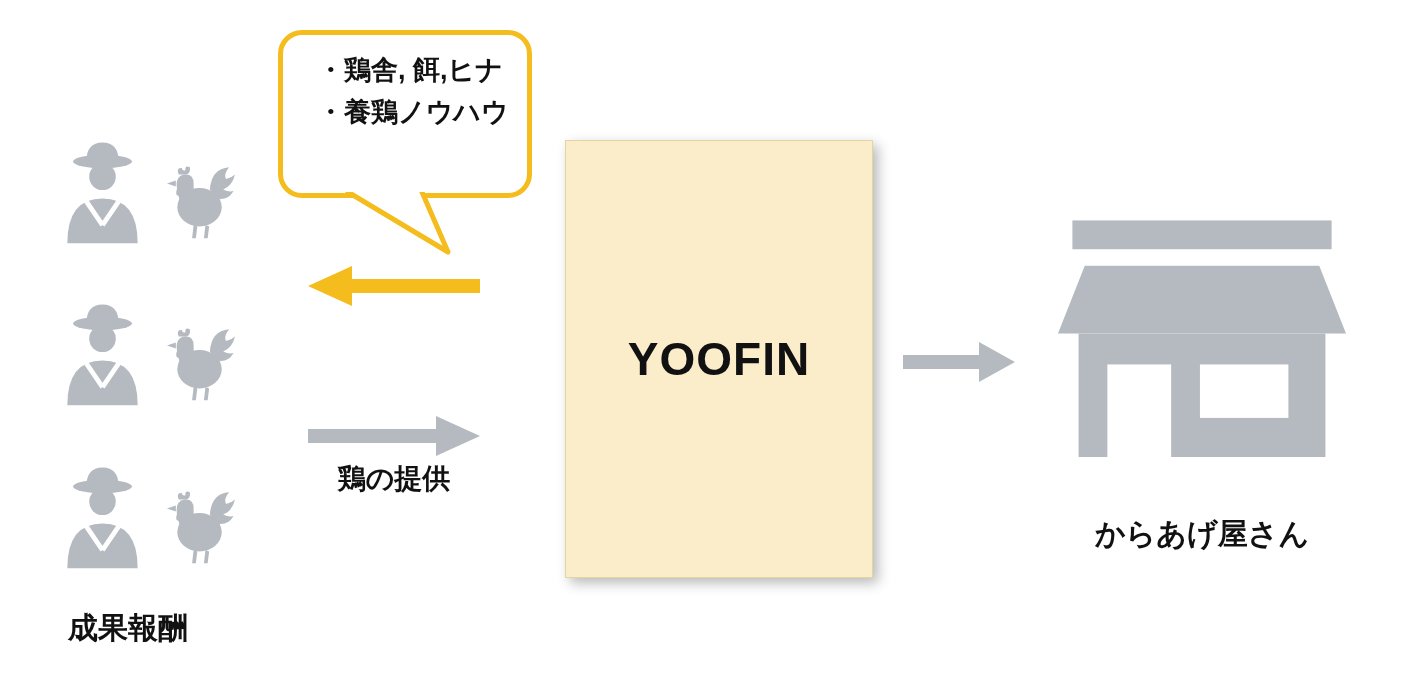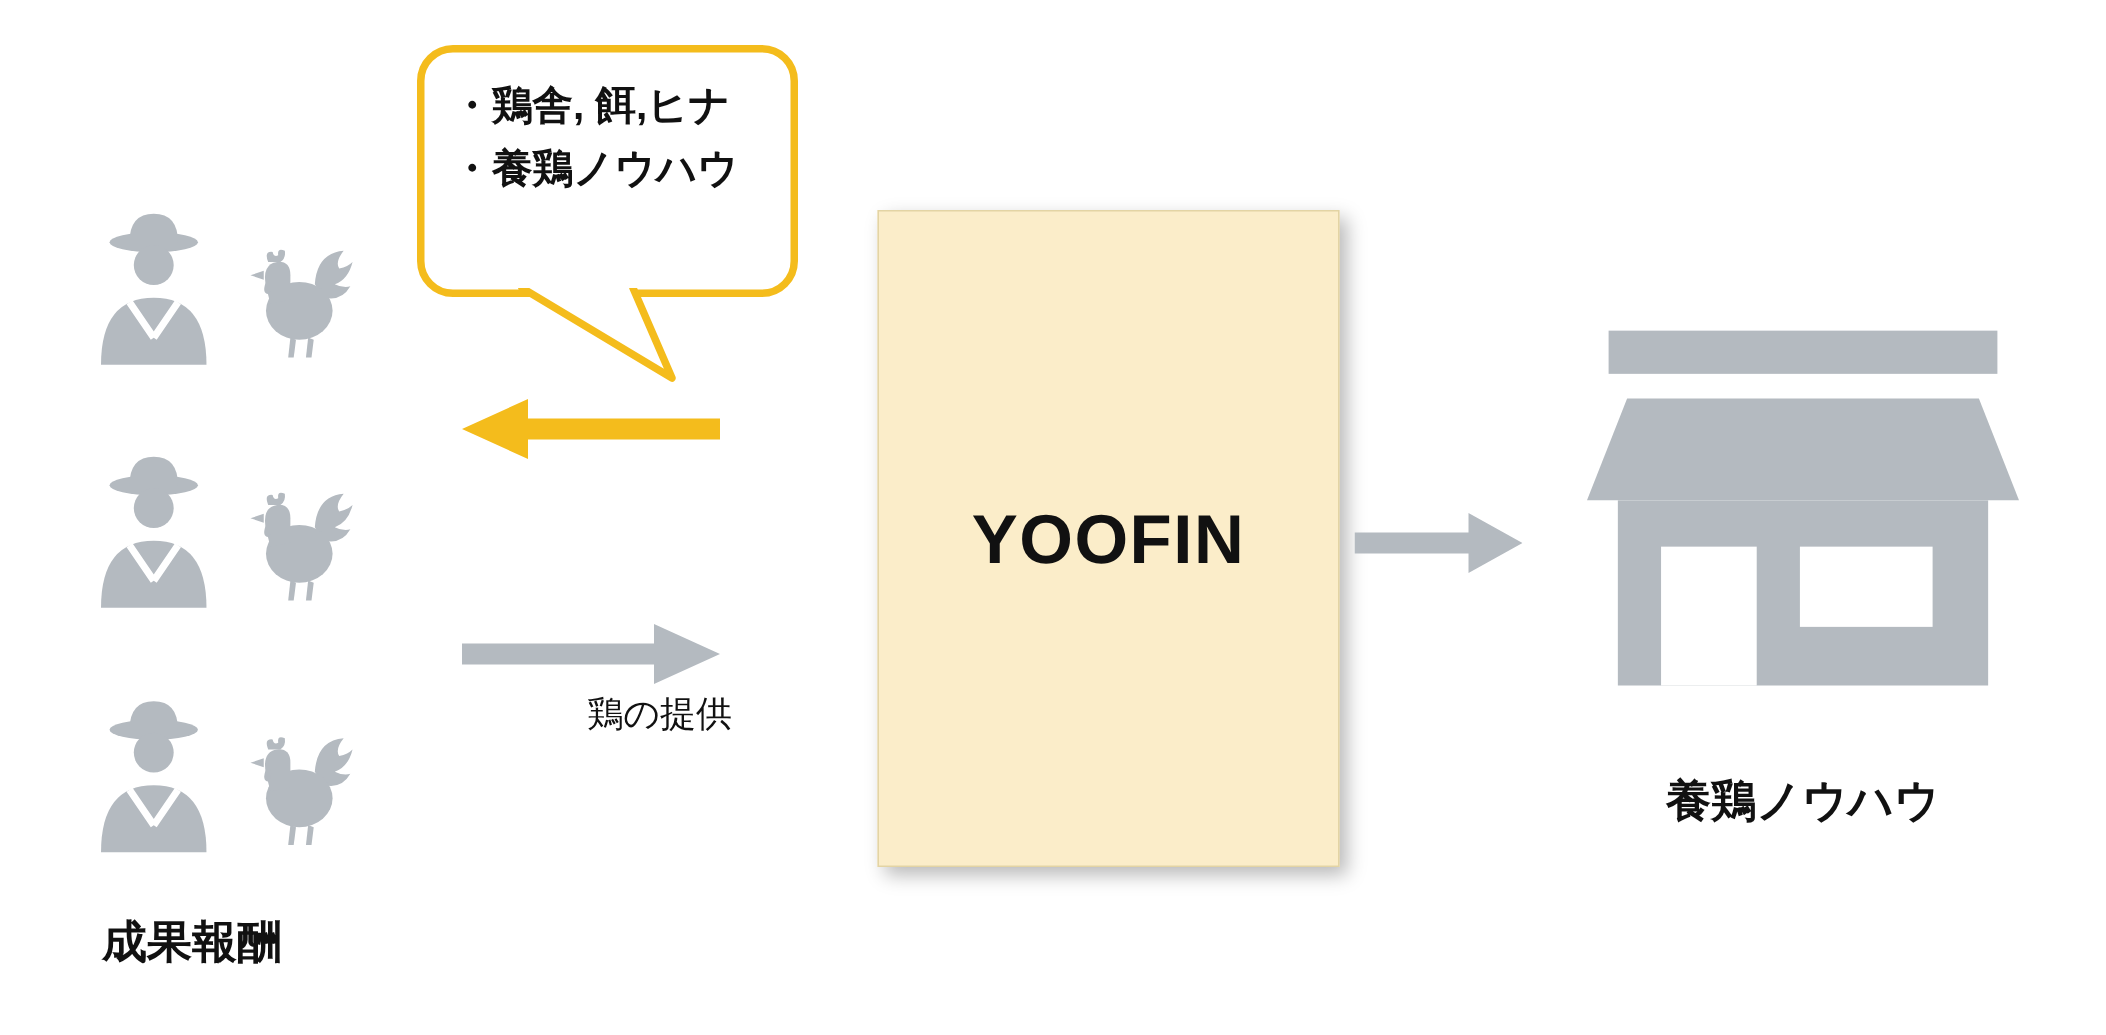--- a/index.html
+++ b/index.html
@@ -15,40 +15,40 @@
 
   
   .farmer-row{position:absolute;left:55px;width:185px;height:120px;display:flex;align-items:flex-end;gap:14px;}
   .farmer-row svg{display:block;}
   .gray-icon{color:var(--icon-gray);}
 
   .farmers-label{position:absolute;left:68px;top:608px;font-size:30px;font-weight:700;color:var(--text-black);}
 
   
   .bubble{position:absolute;left:278px;top:30px;width:254px;height:168px;background:#ffffff;
-    border:5px solid var(--accent-yellow);border-radius:24px;padding:14px 14px 12px 18px;z-index:2;}
+    border:5px solid var(--accent-yellow);border-radius:24px;padding:14px 14px 12px 34px;z-index:2;}
   .bubble-line{font-size:27px;line-height:42px;font-weight:700;color:var(--text-black);white-space:nowrap;}
   .bubble-tail{position:absolute;left:340px;top:192px;z-index:3;}
 
   
   .arrow{position:absolute;}
   .arrow-yellow{color:var(--accent-yellow);}
   .arrow-gray{color:var(--icon-gray);}
   .arrow-left-yellow{left:308px;top:266px;}
   .arrow-right-supply{left:308px;top:416px;}
   .arrow-right-shop{left:903px;top:341px;}
 
-  .supply-label{position:absolute;left:300px;top:460px;width:188px;text-align:right;
-    font-size:24px;font-weight:400;color:var(--text-black);}
+  .supply-label{position:absolute;left:300px;top:460px;width:188px;text-align:center;
+    font-size:28px;font-weight:700;color:var(--text-black);}
 
   
   .yoofin-box{position:absolute;left:565px;top:140px;width:308px;height:438px;
     background:var(--box-fill);border:1px solid var(--box-border);
     box-shadow:5px 5px 12px rgba(0,0,0,0.28);
-    display:flex;align-items:center;justify-content:center;margin-left:20px;}
+    display:flex;align-items:center;justify-content:center;}
   .yoofin-label{font-size:46px;font-weight:800;letter-spacing:1px;color:var(--text-black);}
 
   
   .shop-icon{position:absolute;left:1058px;top:220px;}
   .shop-label{position:absolute;left:1040px;top:514px;width:324px;text-align:center;
     font-size:30px;font-weight:700;color:var(--text-black);}
 </style>
 </head>
 <body>
 
@@ -155,15 +155,15 @@
 
   <span class="shop-icon gray-icon">
     <svg width="288" height="258" viewBox="0 0 280 250" fill="currentColor">
       <rect x="14" y="0" width="252" height="28"></rect>
       <path d="M0 110 L26 44 L254 44 L280 110 Z"></path>
       <rect x="20" y="110" width="240" height="120"></rect>
       <rect x="48" y="140" width="62" height="90" fill="#ffffff"></rect>
       <rect x="138" y="140" width="86" height="52" fill="#ffffff"></rect>
     </svg>
   </span>
-  <div class="shop-label">養鶏ノウハウ</div>
+  <div class="shop-label">からあげ屋さん</div>
 
 </div>
 
 </body></html>

